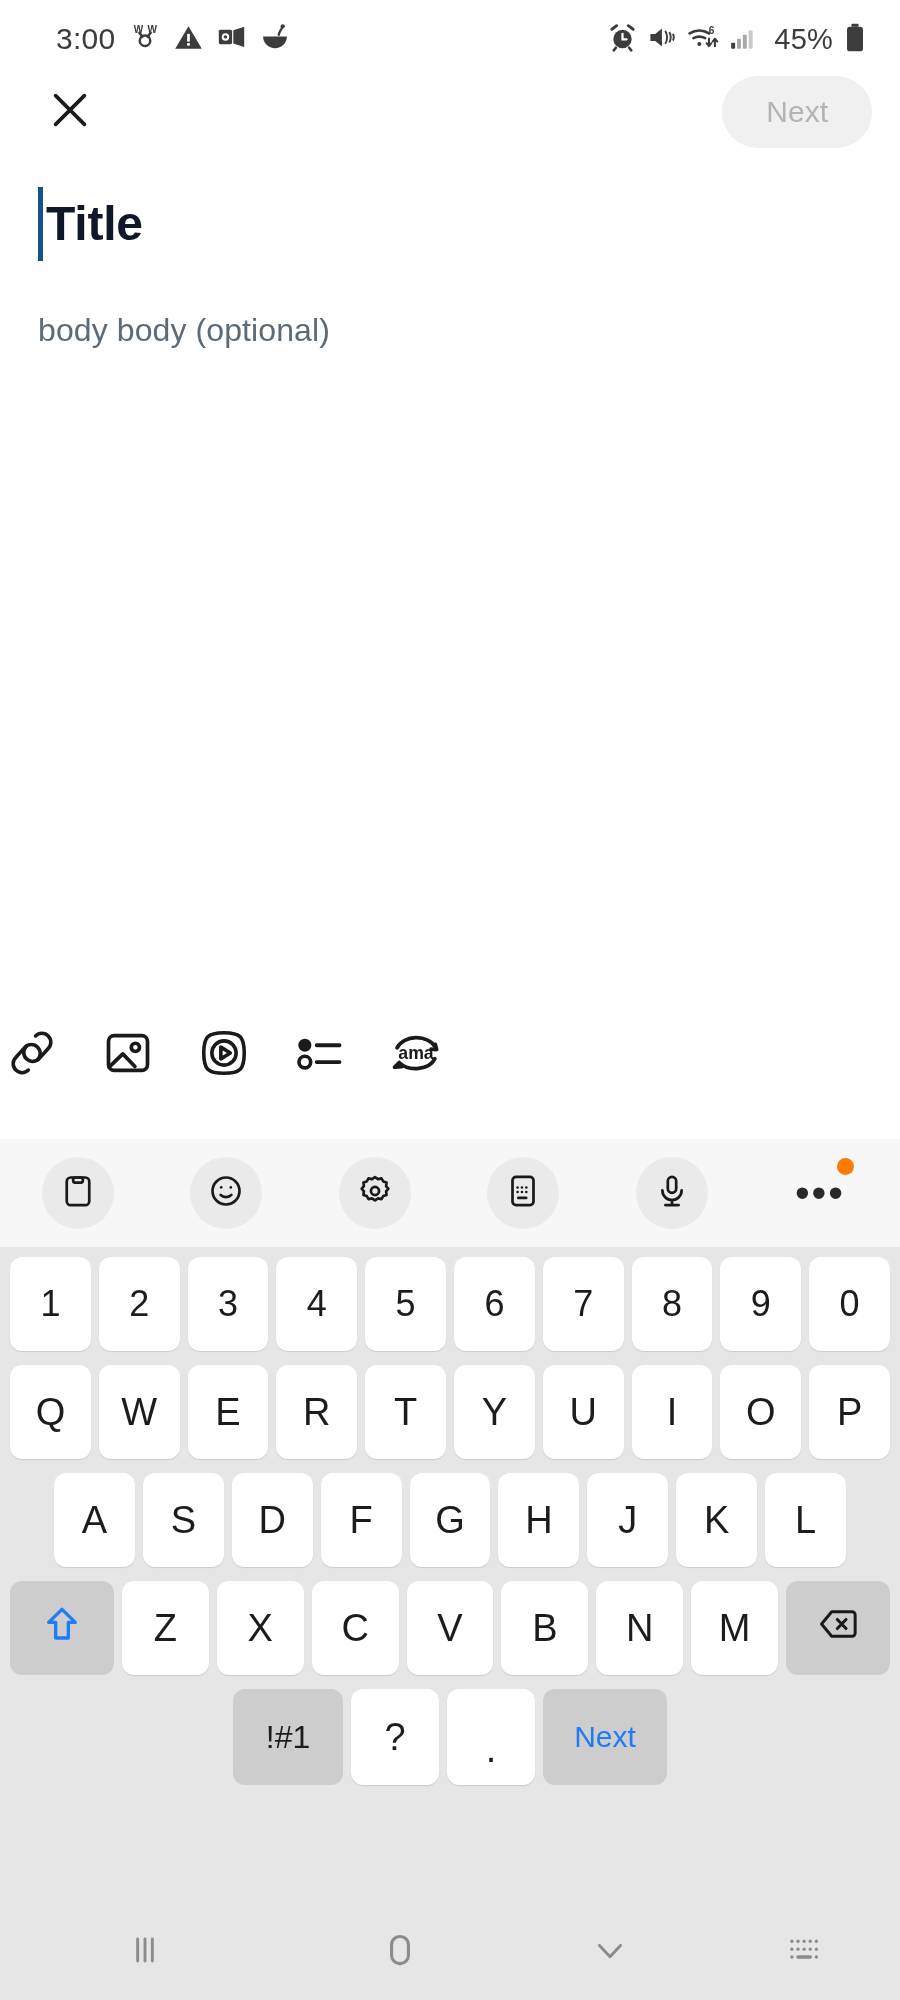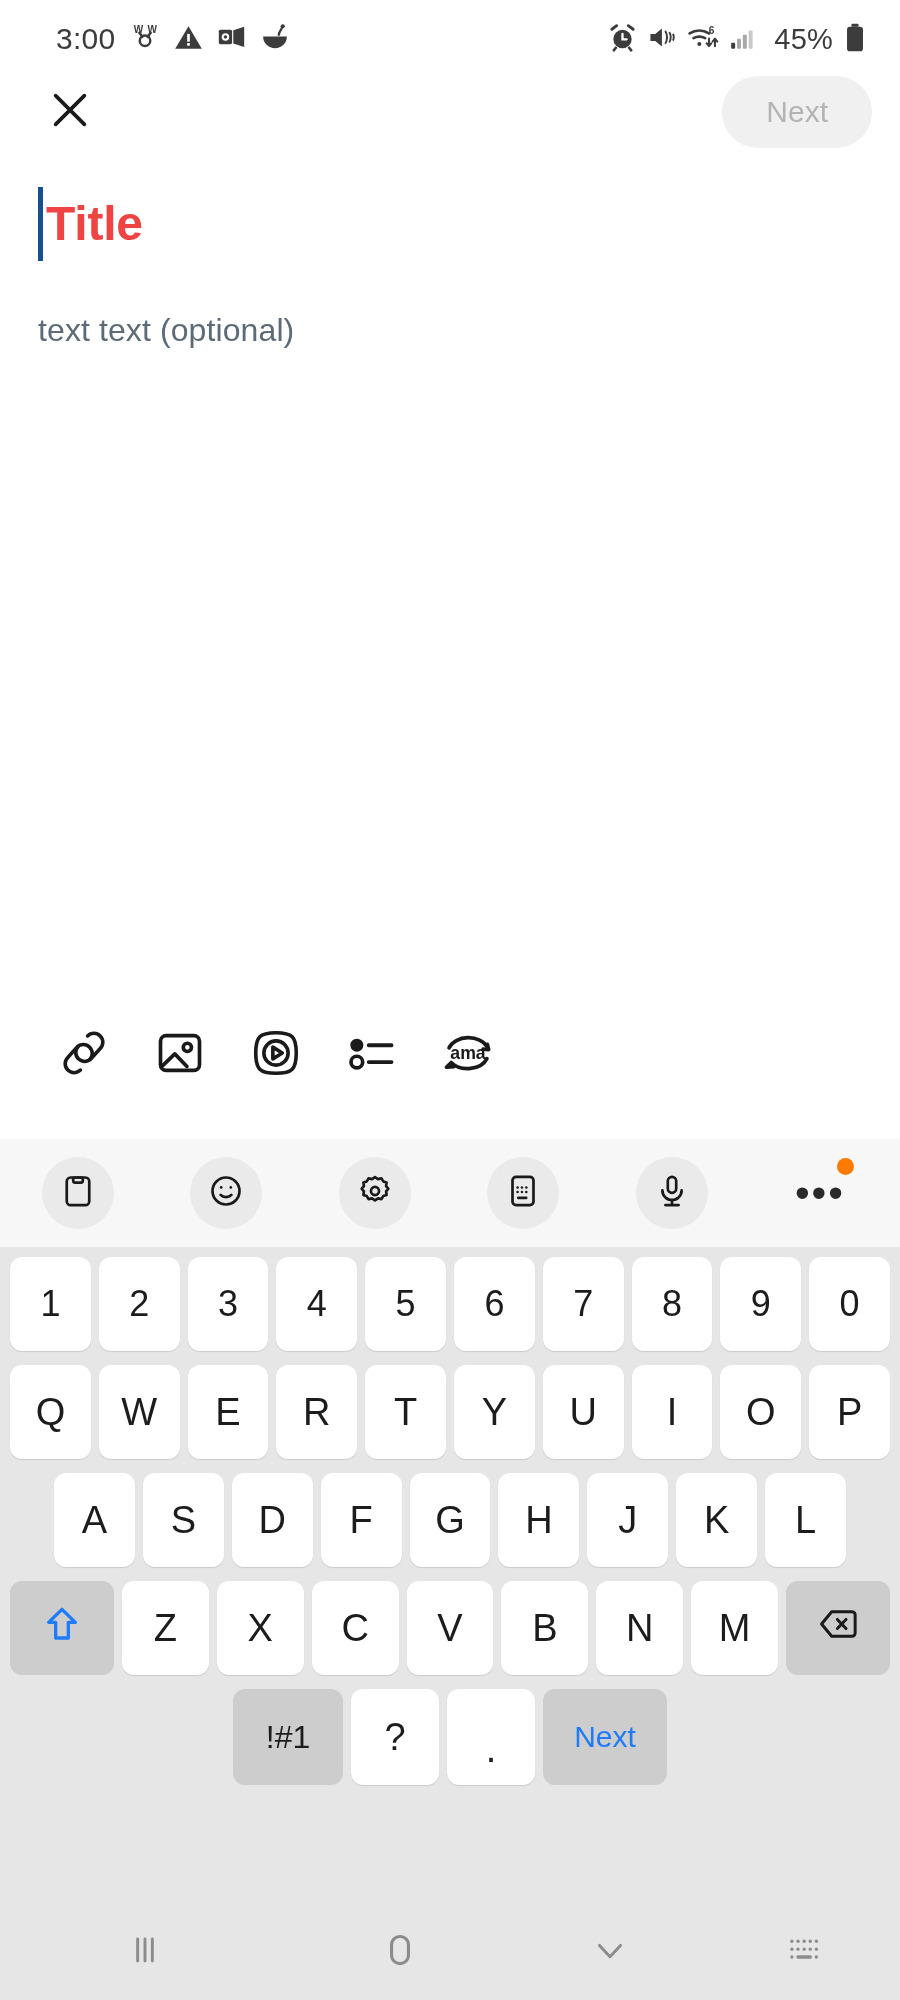--- a/index.html
+++ b/index.html
@@ -72,40 +72,39 @@
   .caret {
     width:5px;
     height:74px;
     background:#17508f;
     margin-right:3px;
     flex:none;
   }
   .title-placeholder {
     font-size:48px;
     font-weight:bold;
-    color:#ef4444;
+    color:#0f172a;
     letter-spacing:-0.2px;
     line-height:1;
   }
   .body-placeholder {
     font-size:32px;
     color:#5c6b77;
     margin-top:42px;
     letter-spacing:0.1px;
   }
 
   
   .attach-toolbar {
     position:absolute;
     left:0; right:0;
     top:1000px;
     height:110px;
     display:flex;
     align-items:center;
-    padding-left:52px;
     gap:32px;
     background:#ffffff;
   }
   .attach-btn {
     width:64px; height:64px;
     display:flex; align-items:center; justify-content:center;
     cursor:pointer;
     flex:none;
   }
 
@@ -315,21 +314,21 @@
     </span>
   </div>
   <button class="next-pill">Next</button>
 </div>
 
 <div class="composer">
   <div class="title-row">
     <span class="caret"></span>
     <span class="title-placeholder">Title</span>
   </div>
-  <div class="body-placeholder">text text (optional)</div>
+  <div class="body-placeholder">body body (optional)</div>
 </div>
 
 <div class="attach-toolbar">
 
   <div class="attach-btn">
     <span>
       <svg width="54" height="54" viewBox="0 0 24 24" fill="none" stroke="#1a1a1a" stroke-width="1.6" stroke-linecap="round">
         <path d="M13.6 4.4 a3.9 3.9 0 0 1 5.6 5.6 l-4.1 4.6 a3.9 3.9 0 0 1 -5.6 -5.6"></path>
         <path d="M10.4 19.6 a3.9 3.9 0 0 1 -5.6 -5.6 l4.1 -4.6 a3.9 3.9 0 0 1 5.6 5.6"></path>
       </svg>

